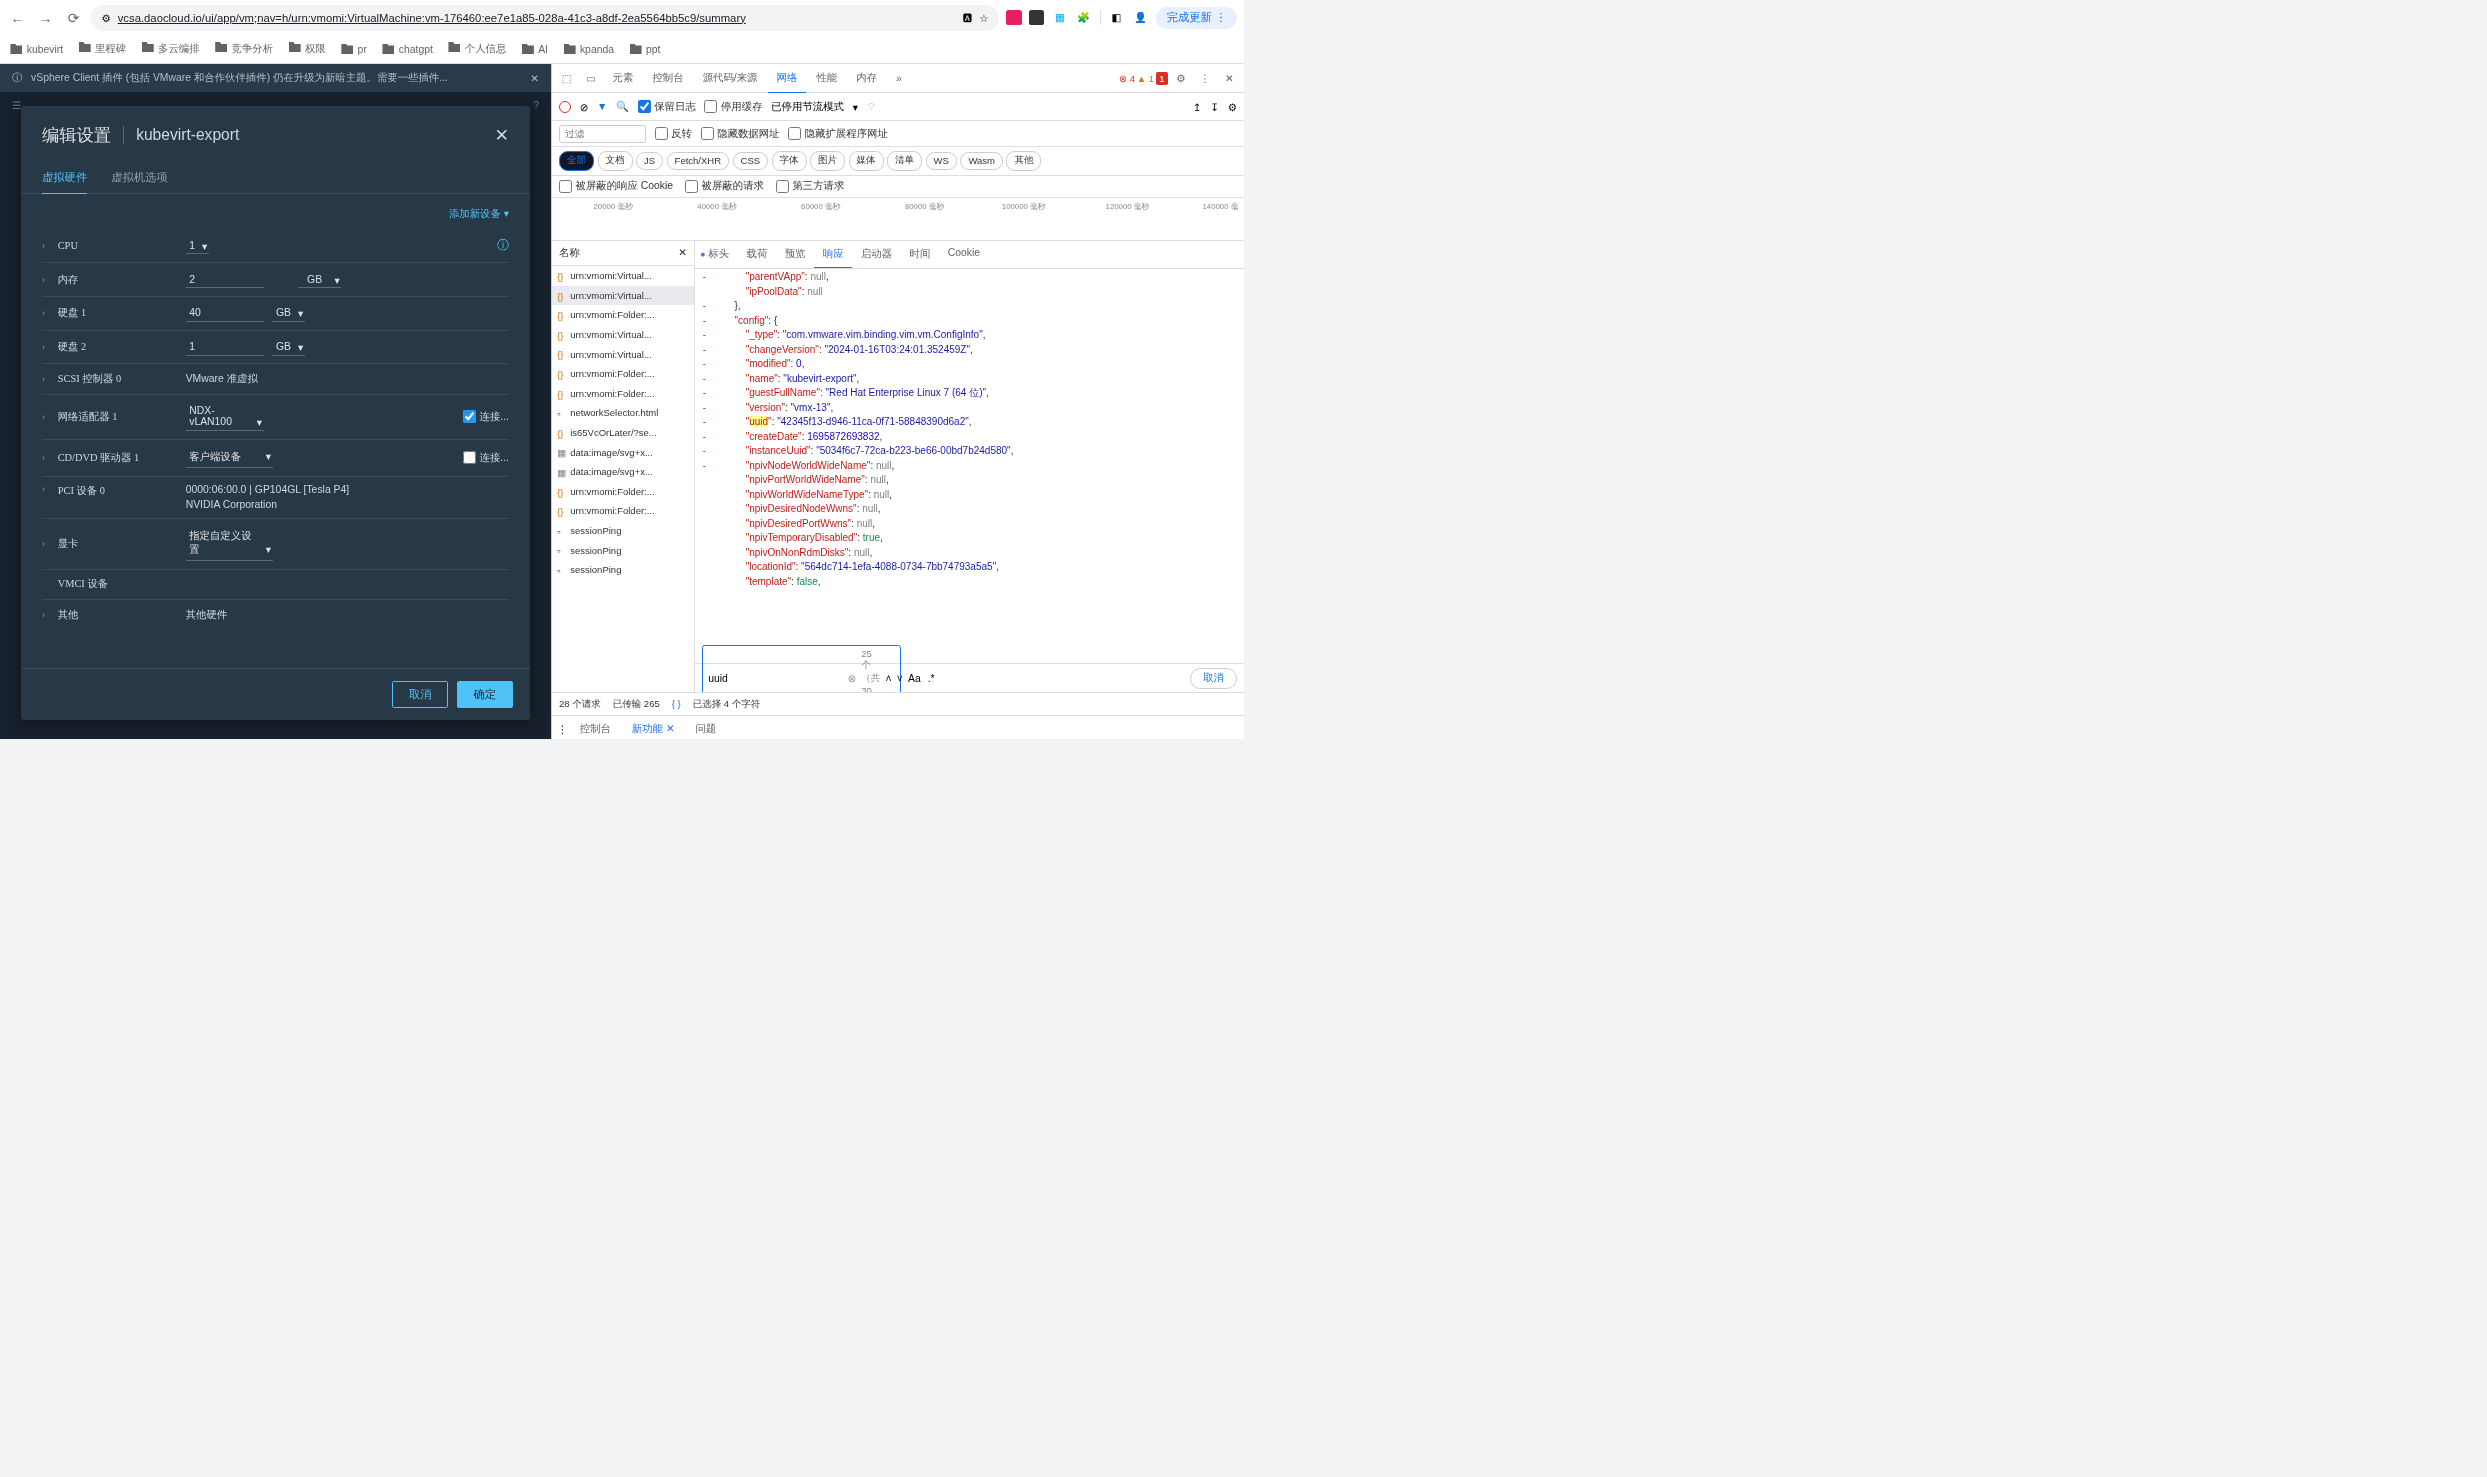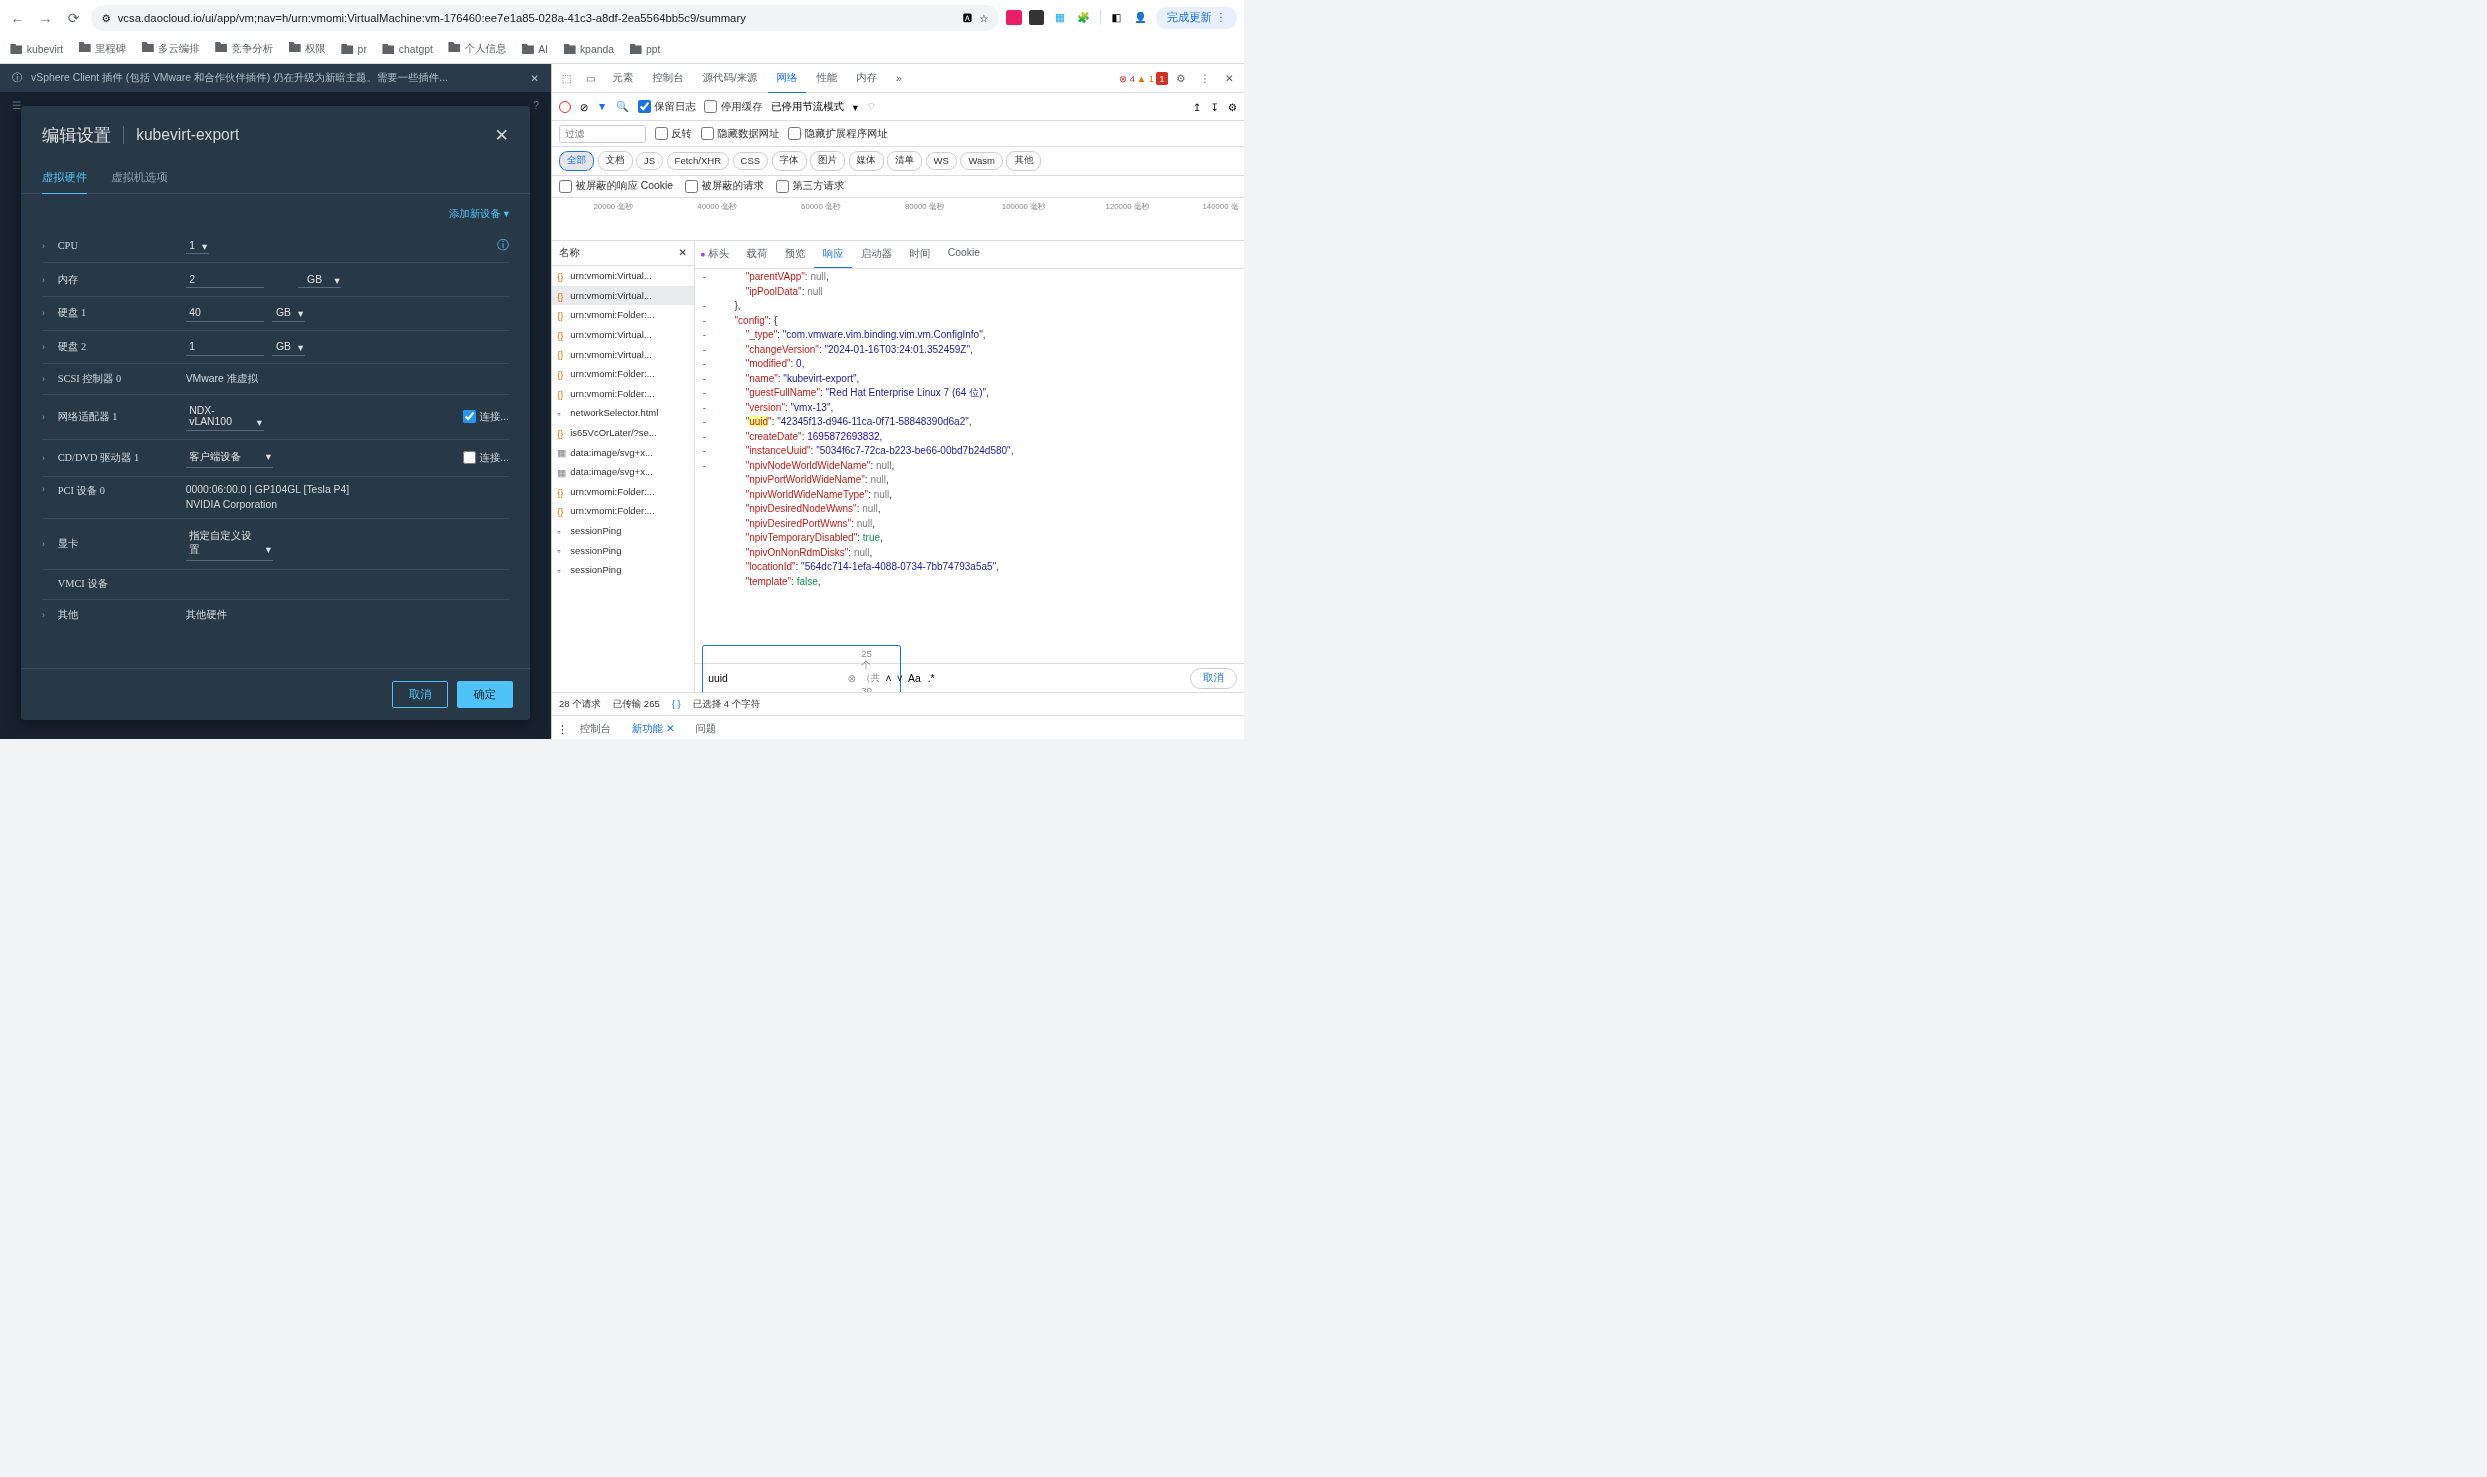--- a/index.html
+++ b/index.html
@@ -3,21 +3,21 @@
 <meta charset="utf-8">
 <style>
 * { margin: 0; padding: 0; box-sizing: border-box; font-family: -apple-system, BlinkMacSystemFont, "Segoe UI", Arial, sans-serif; }
 body { background: #f1f3f4; width: 1244px; height: 739px; overflow: hidden; font-size: 10.4px; }
 
 
 .browser-chrome { background: #fff; border-bottom: 0.9px solid #ddd; }
 .browser-toolbar { display: flex; align-items: center; padding: 3.5px 7px; gap: 7px; height: 35px; }
 .nav-btn { width: 21px; height: 21px; display: flex; align-items: center; justify-content: center; color: #5f6368; font-size: 14px; cursor: pointer; }
 .url-bar { flex: 1; display: flex; align-items: center; background: #f1f3f4; border-radius: 17.3px; padding: 3.5px 10.4px; height: 26px; gap: 7px; }
-.url-text { font-size: 11.3px; color: #202124; flex: 1; }
+.url-text { font-size: 11.3px; color: #202124; flex: 1; text-decoration: underline; }
 .chrome-icon { width: 17.3px; height: 17.3px; display: flex; align-items: center; justify-content: center; }
 .update-btn { background: #e8f0fe; color: #1a73e8; padding: 3.5px 10.4px; border-radius: 12px; font-size: 11.3px; display: flex; align-items: center; gap: 3.5px; }
 .bookmarks-bar { display: flex; gap: 15.6px; padding: 5.2px 10.4px; height: 28px; align-items: center; }
 .bookmark-item { display: flex; gap: 4.3px; color: #5f6368; font-size: 10.4px; cursor: pointer; }
 .folder-icon { width: 12px; height: 10.4px; background: #5f6368; clip-path: polygon(0 0, 40% 0, 50% 20%, 100% 20%, 100% 100%, 0 100%); }
 
 
 .main-area { display: flex; height: calc(100% - 62px); }
 .left-panel { width: 551px; background: #18222e; position: relative; color: #cfd8dc; }
 .right-panel { flex: 1; background: #fff; display: flex; flex-direction: column; border-left: 0.9px solid #ccc; }
@@ -61,21 +61,21 @@
 .dt-icon-btn { width: 22.5px; height: 22.5px; display: flex; align-items: center; justify-content: center; color: #5f6368; }
 .dt-badge { display: inline-flex; align-items: center; gap: 2.6px; font-size: 9.5px; }
 .dt-badge.err { color: #d93025; }
 .dt-badge.warn { color: #e37400; }
 .dt-toolbar { display: flex; align-items: center; padding: 3.5px 7px; gap: 8.7px; border-bottom: 0.9px solid #ddd; height: 28px; }
 .dt-check { display: flex; align-items: center; gap: 3.5px; font-size: 10.4px; color: #333; }
 .dt-filter-row { display: flex; align-items: center; padding: 3.5px 7px; gap: 8.7px; border-bottom: 0.9px solid #ddd; height: 26px; }
 .dt-filter-input { border: 0.9px solid #ccc; padding: 2.6px 5.2px; font-size: 9.5px; width: 87px; border-radius: 2.6px; }
 .dt-type-row { display: flex; align-items: center; padding: 3.5px 7px; gap: 3.5px; border-bottom: 0.9px solid #ddd; flex-wrap: wrap; }
 .dt-type-pill { padding: 2.6px 7px; font-size: 9.5px; border: 0.9px solid #ccc; border-radius: 8.7px; color: #333; cursor: pointer; }
-.dt-type-pill.active { background: #e5e5e5; border-color: #1a73e8; color: #1a73e8; }
+.dt-type-pill.active { background: #0f172a; border-color: #1a73e8; color: #1a73e8; }
 .dt-check-row { display: flex; gap: 12px; padding: 3.5px 7px; border-bottom: 0.9px solid #ddd; font-size: 10.4px; color: #333; }
 .dt-timeline { height: 43px; border-bottom: 0.9px solid #ddd; position: relative; font-size: 7.8px; color: #888; }
 .dt-tl-tick { position: absolute; top: 3.5px; }
 .dt-content { flex: 1; display: flex; overflow: hidden; }
 .dt-reqlist { width: 143px; border-right: 0.9px solid #ddd; overflow-y: auto; }
 .dt-reqlist-header { padding: 5.2px 7px; font-size: 10.4px; color: #333; border-bottom: 0.9px solid #ddd; display: flex; justify-content: space-between; }
 .dt-req { padding: 4.3px 5.2px; font-size: 9.5px; color: #333; display: flex; align-items: center; gap: 3.5px; white-space: nowrap; overflow: hidden; text-overflow: ellipsis; cursor: pointer; }
 .dt-req.selected { background: #e8eaed; }
 .dt-req-icon { width: 9.5px; height: 9.5px; flex-shrink: 0; }
 .dt-req-icon.json { color: #e37400; }

